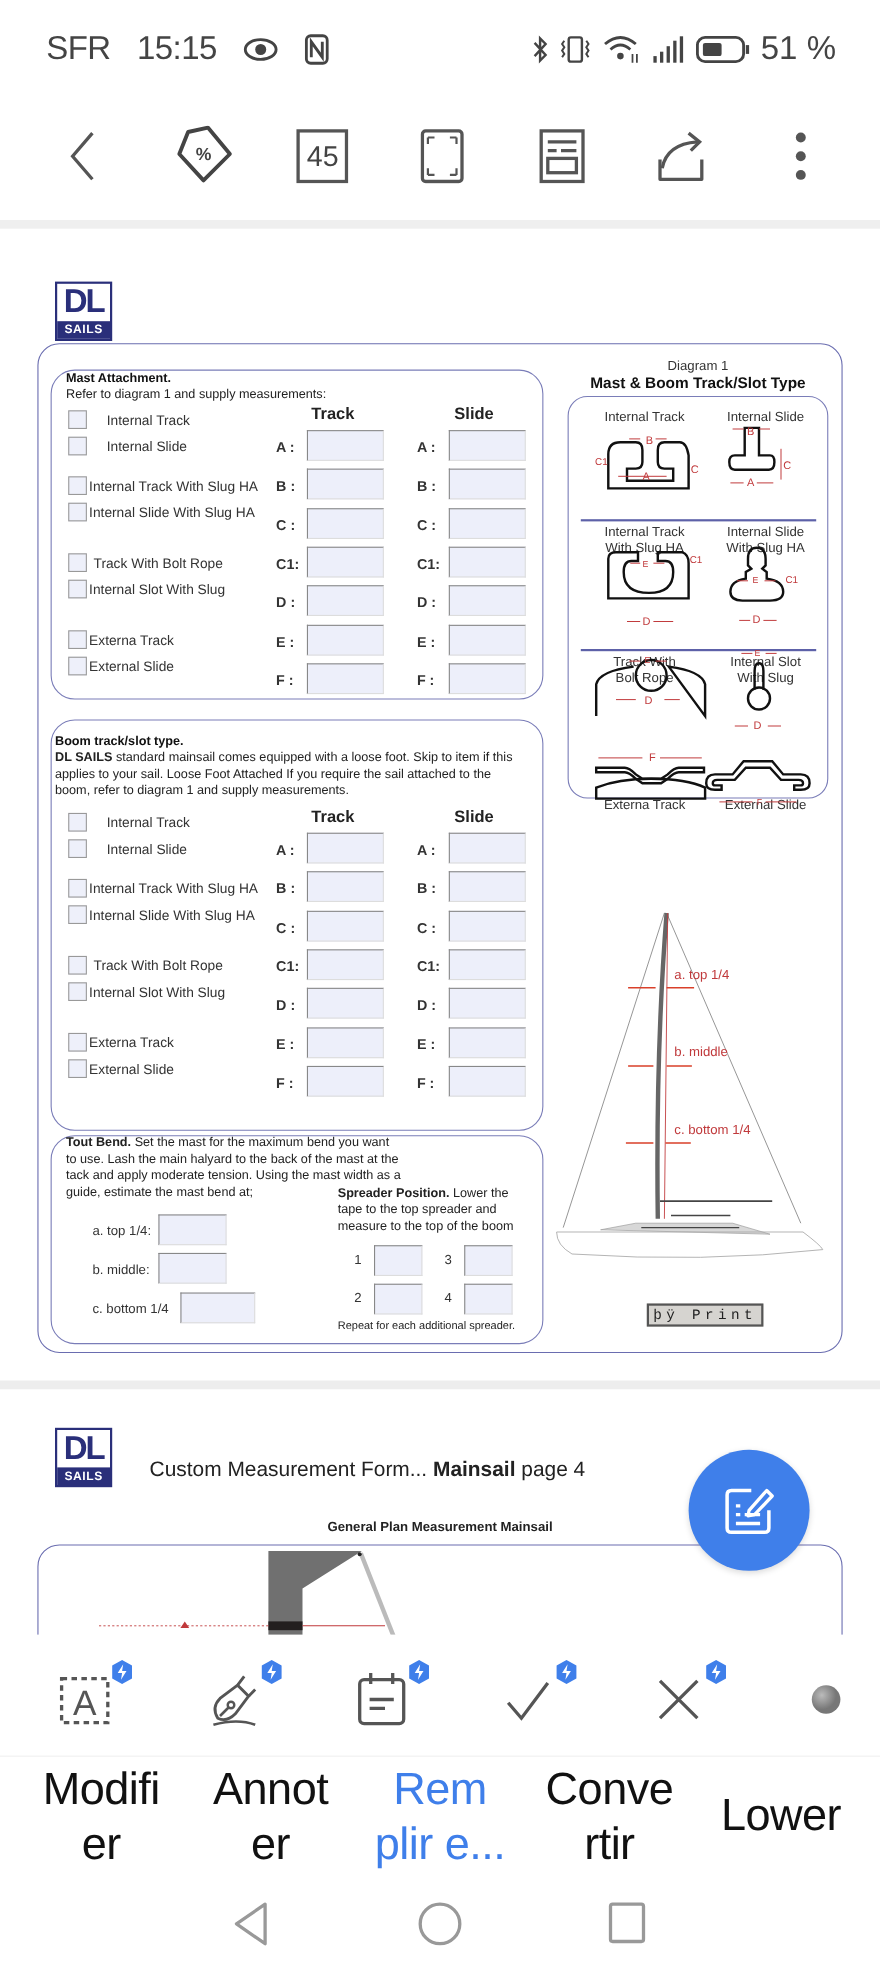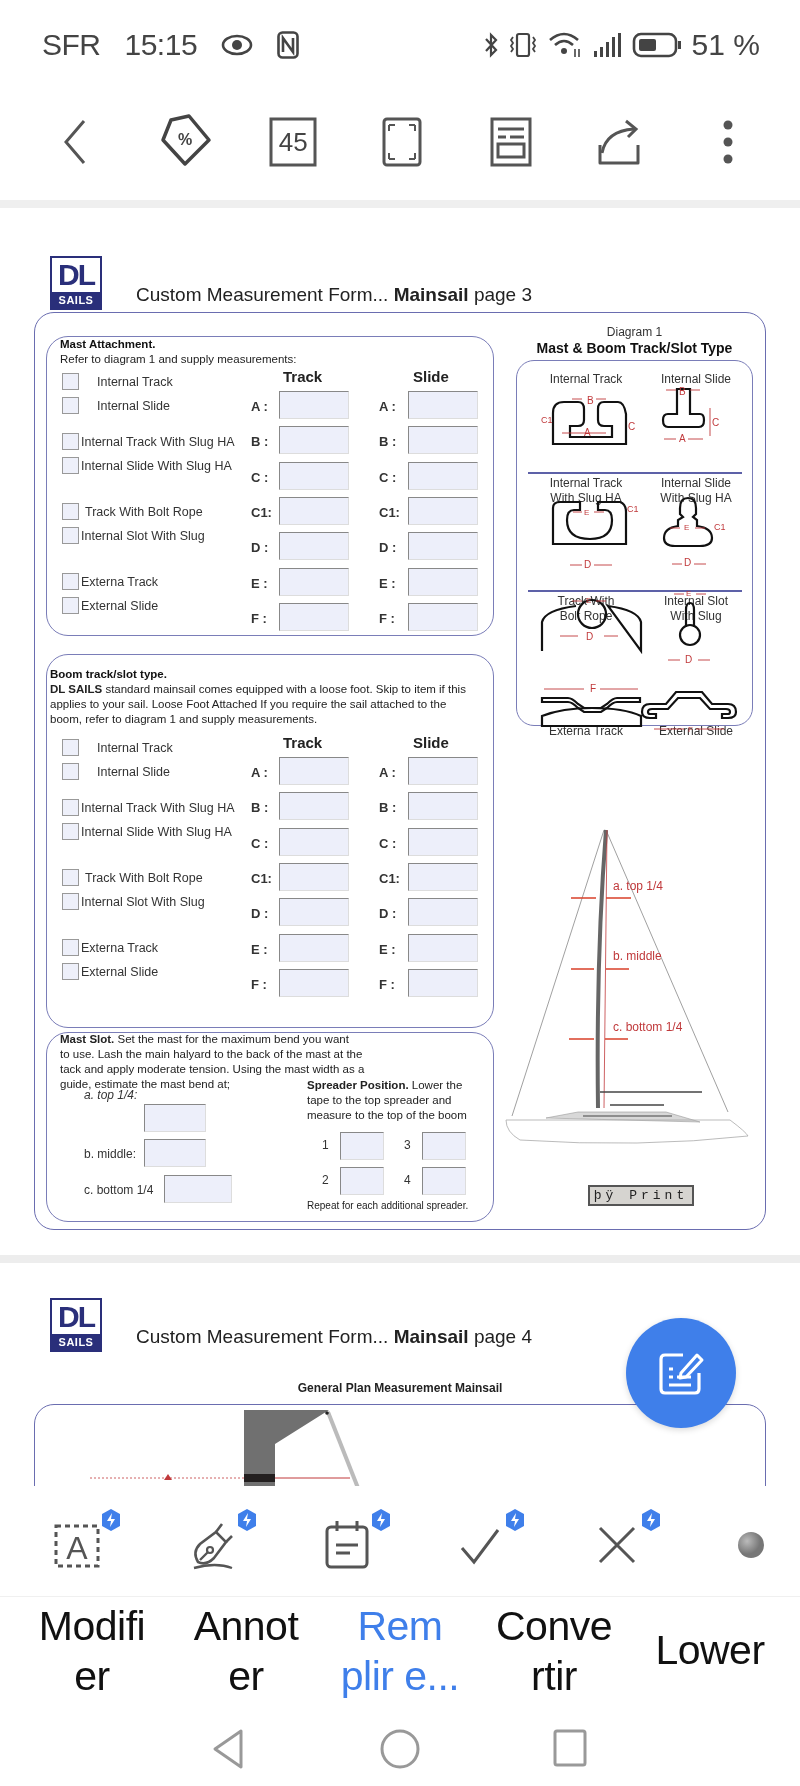--- a/index.html
+++ b/index.html
@@ -171,21 +171,20 @@
 </div>
 <div class="divider-top"></div>
 
 <div class="doc">
 
   <div class="page-header" style="top: 48px;">
     <div class="dl-logo">
       <span class="dl">DL</span>
       <span class="sails">SAILS</span>
     </div>
-    <div class="page-title"><span>Custom Measurement Form... </span><b>Mainsail</b><span> page 3</span></div>
   </div>
 
   <div class="outer-frame"></div>
 
   <div class="panel" style="left:46px; top:128px; width:448px; height:300px;"></div>
   <div class="panel-title" style="position:absolute; left:60px; top:130px;">Mast Attachment.</div>
   <div class="panel-text" style="position:absolute; left:60px; top:144px;">Refer to diagram 1 and supply measurements:</div>
   <div id="mast-fields">
       <div class="cb-row" style="left: 62px; top: 165px;">
         <span class="cb"></span>
@@ -316,23 +315,23 @@
       <div class="fld-label" style="left: 379px; top: 733.5px;">E :</div>
       <div class="fld" style="left: 408px; top: 725.5px;"></div>
       <div class="fld-label" style="left: 251px; top: 768.8px;">F :</div>
       <div class="fld" style="left: 279px; top: 760.8px;"></div>
       <div class="fld-label" style="left: 379px; top: 768.8px;">F :</div>
       <div class="fld" style="left: 408px; top: 760.8px;"></div>
     </div>
 
   <div class="panel" style="left:46px; top:824px; width:448px; height:190px;"></div>
   <div class="panel-text" style="position:absolute; left:60px; top:824px; width:440px;">
-    <b>Mast Slot.</b><span> Set the mast for the maximum bend you want</span><br><span>to use. Lash the main halyard to the back of the mast at the</span><br><span>tack and apply moderate tension. Using the mast width as a</span><br><span>guide, estimate the mast bend at;</span>
-  </div>
-  <div class="bend-label" style="left:84px; top:880px;font-style:italic;">a. top 1/4:</div>
+    <b>Tout Bend.</b><span> Set the mast for the maximum bend you want</span><br><span>to use. Lash the main halyard to the back of the mast at the</span><br><span>tack and apply moderate tension. Using the mast width as a</span><br><span>guide, estimate the mast bend at;</span>
+  </div>
+  <div class="bend-label" style="left:84px; top:904px;">a. top 1/4:</div>
   <div class="fld" style="left:144px; top:896px; width:62px;"></div>
   <div class="bend-label" style="left:84px; top:939px;">b. middle:</div>
   <div class="fld" style="left:144px; top:931px; width:62px;"></div>
   <div class="bend-label" style="left:84px; top:975px;">c. bottom 1/4</div>
   <div class="fld" style="left:164px; top:967px; width:68px;"></div>
 
   <div class="panel-text" style="position:absolute; left:307px; top:870px; width:190px;">
     <b>Spreader Position.</b><span> Lower the</span><br><span>tape to the top spreader and</span><br><span>measure to the top of the boom</span>
   </div>
   <div class="sp-num" style="left:322px; top:930px;">1</div>

